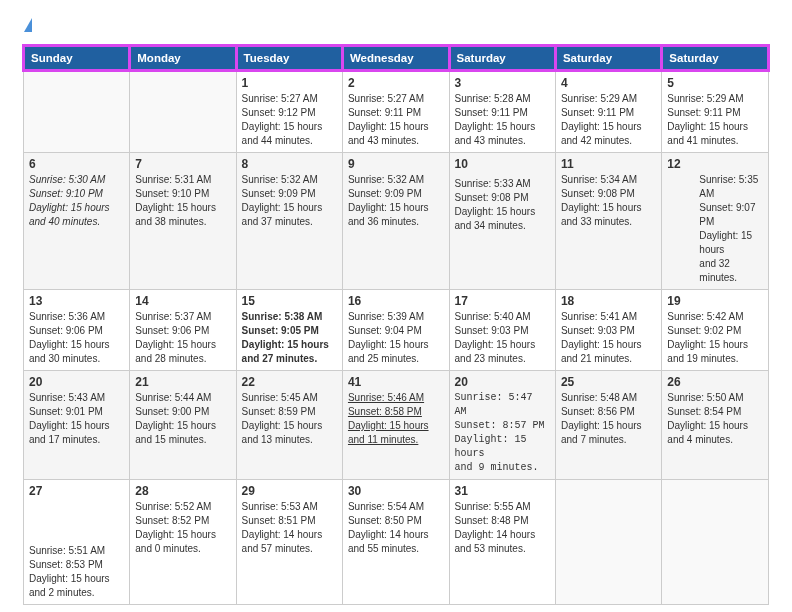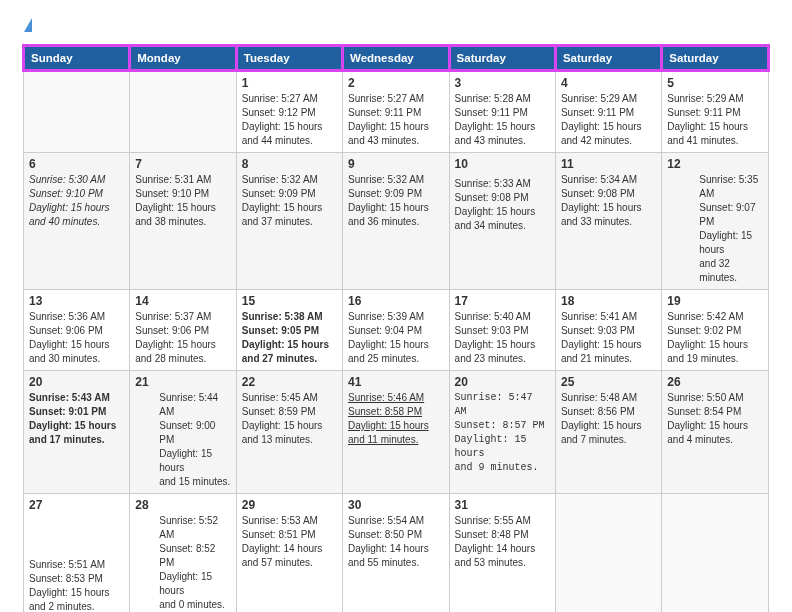--- a/index.html
+++ b/index.html
@@ -261,28 +261,28 @@
             <div class="day-num">19</div>
             <div class="day-detail" style="white-space: pre-line;">Sunrise: 5:42 AM
 Sunset: 9:02 PM
 Daylight: 15 hours
 and 19 minutes.</div>
           </td>
         </tr>
         <tr>
           <td>
             <div class="day-num">20</div>
-            <div class="day-detail" style="white-space: pre-line; font-weight: bold;">Sunrise: 5:43 AM
+            <div class="day-detail" style="white-space: pre-line;">Sunrise: 5:43 AM
 Sunset: 9:01 PM
 Daylight: 15 hours
 and 17 minutes.</div>
           </td>
           <td>
             <div class="day-num">21</div>
-            <div class="day-detail" style="white-space: pre-line; margin-left: 24px;">Sunrise: 5:44 AM
+            <div class="day-detail" style="white-space: pre-line;">Sunrise: 5:44 AM
 Sunset: 9:00 PM
 Daylight: 15 hours
 and 15 minutes.</div>
           </td>
           <td>
             <div class="day-num">22</div>
             <div class="day-detail" style="white-space: pre-line;">Sunrise: 5:45 AM
 Sunset: 8:59 PM
 Daylight: 15 hours
 and 13 minutes.</div>
@@ -319,21 +319,21 @@
         <tr>
           <td>
             <div class="day-num">27</div>
             <div class="day-detail" style="white-space: pre-line; margin-top: 46px;">Sunrise: 5:51 AM
 Sunset: 8:53 PM
 Daylight: 15 hours
 and 2 minutes.</div>
           </td>
           <td>
             <div class="day-num">28</div>
-            <div class="day-detail" style="white-space: pre-line; margin-left: 24px;">Sunrise: 5:52 AM
+            <div class="day-detail" style="white-space: pre-line;">Sunrise: 5:52 AM
 Sunset: 8:52 PM
 Daylight: 15 hours
 and 0 minutes.</div>
           </td>
           <td>
             <div class="day-num">29</div>
             <div class="day-detail" style="white-space: pre-line;">Sunrise: 5:53 AM
 Sunset: 8:51 PM
 Daylight: 14 hours
 and 57 minutes.</div>

